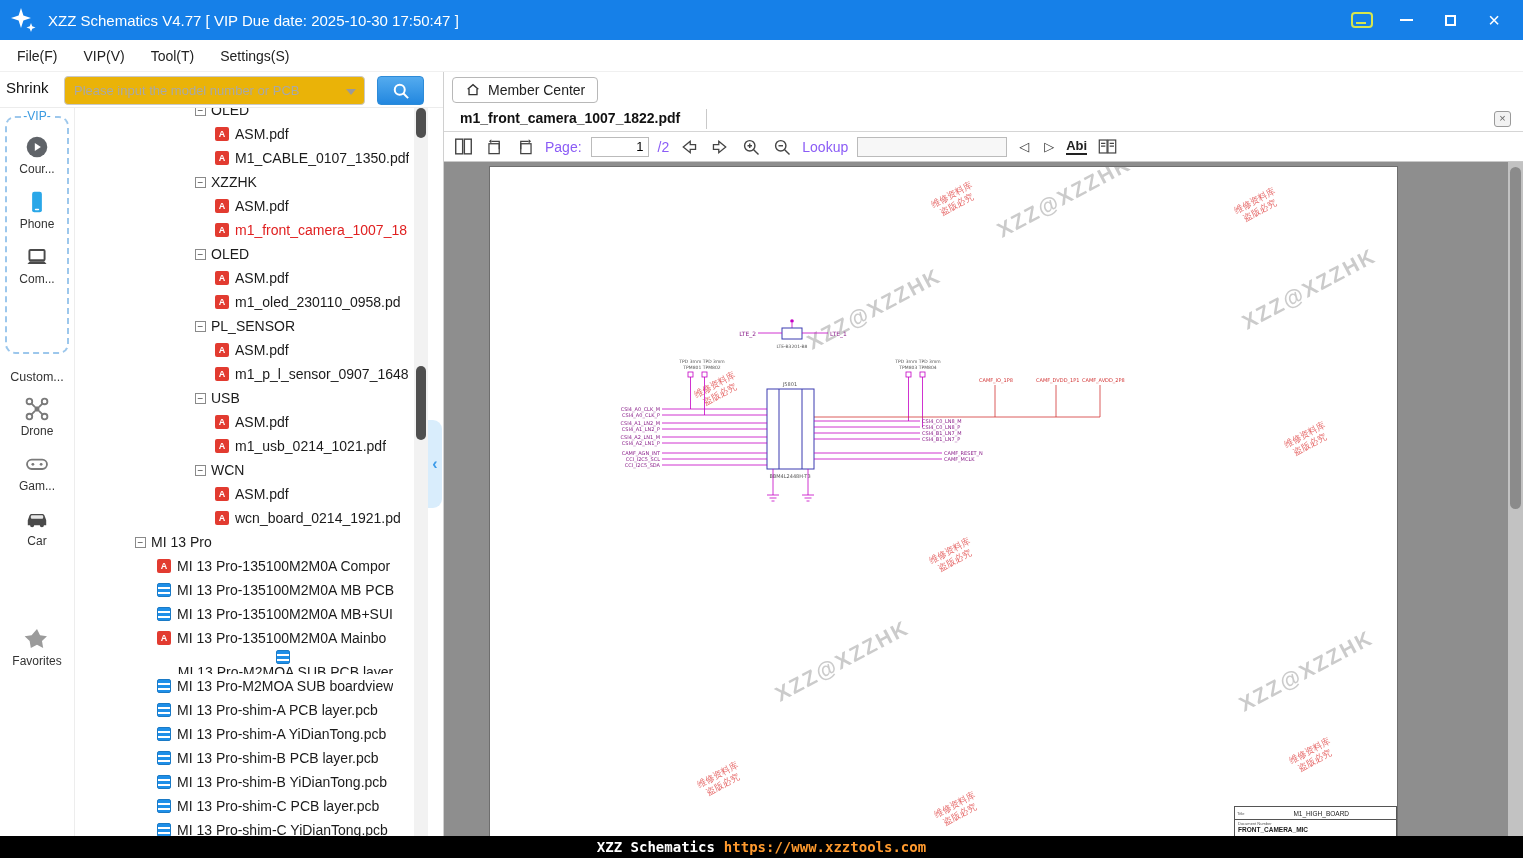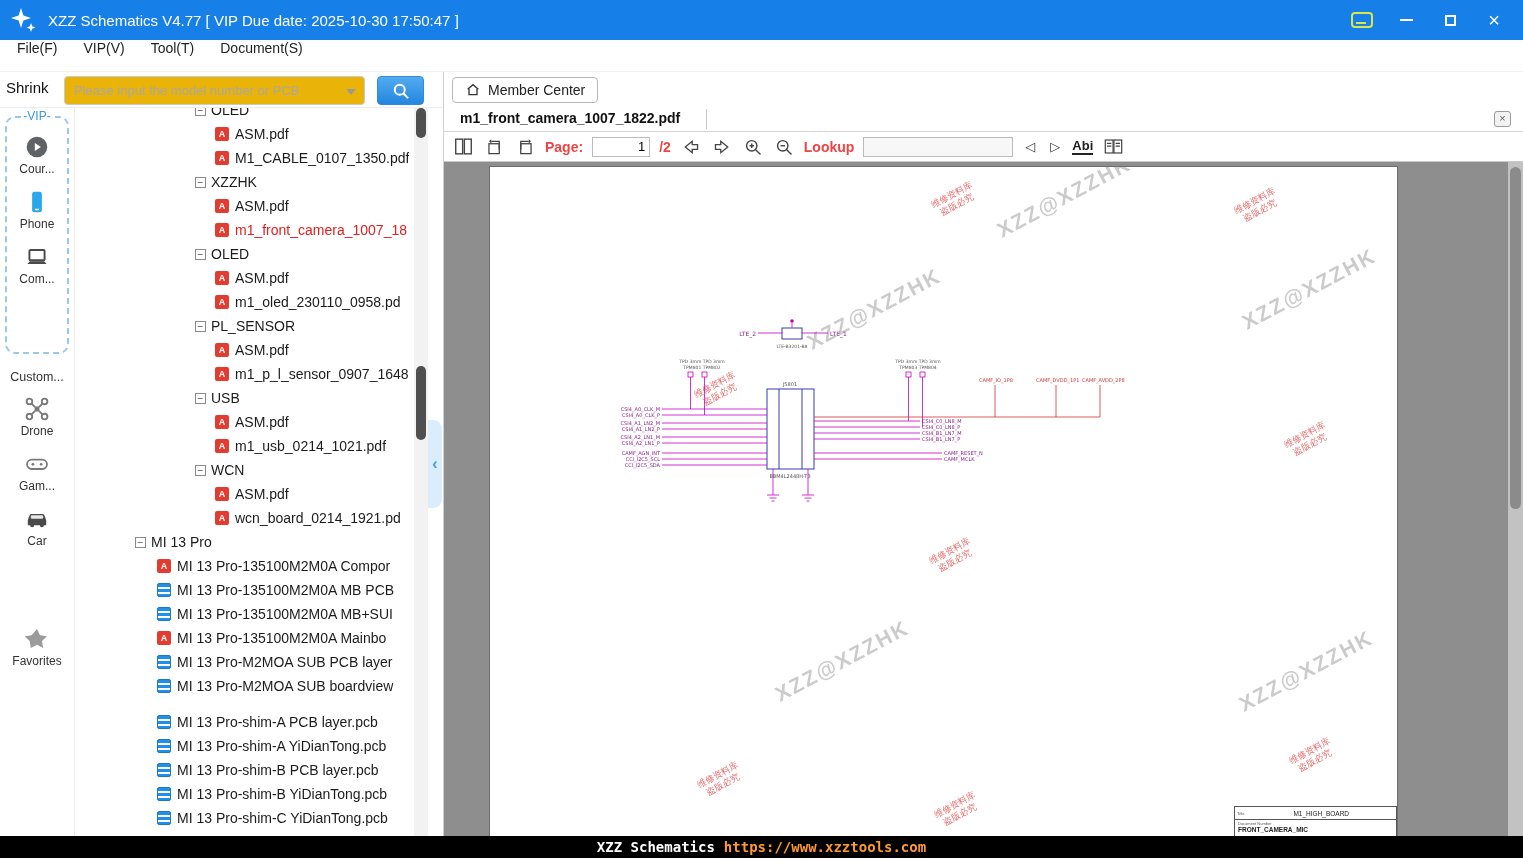--- a/index.html
+++ b/index.html
@@ -15,21 +15,21 @@
   .win-controls { margin-left:auto; display:flex; align-items:center; gap:22px; padding-right:18px; }
   .vip-card { width:22px; height:16px; border:2px solid #d7e64d; border-radius:4px; position:relative; }
   .vip-card i { position:absolute; left:3px; bottom:2px; width:10px; height:2px; background:#d7e64d; }
   .wc-btn { width:22px; height:22px; display:flex; align-items:center; justify-content:center; color:#fff; }
   .wc-min i { width:13px; height:2px; background:#fff; display:block; }
   .wc-max i { width:11px; height:11px; border:2px solid #fff; display:block; }
   .wc-close { font-size:20px; line-height:20px; }
 
   
   .menubar { position:absolute; left:0; top:40px; width:100%; height:32px; background:#fff;
-             border-bottom:1px solid #f0f0f0; display:flex; padding-left:4px; }
+             border-bottom:1px solid #f0f0f0; display:flex; align-items:center; padding-left:4px; }
   .menu-item { padding:0 13px; font-size:14px; color:#222; cursor:default; }
 
   
   .querybar { position:absolute; left:0; top:72px; width:443px; height:36px; background:#fff; border-bottom:1px solid #ececec; }
   .shrink-btn { position:absolute; left:6px; top:7px; font-size:15px; color:#111; background:none; border:none; font-family:inherit; }
   .search-box { position:absolute; left:64px; top:4px; width:301px; height:29px; border:1px solid #c9c9c9; border-radius:4px; background:#eab308; }
   .search-box input { width:100%; height:100%; border:none; outline:none; background:transparent;
                       font-size:13px; color:#333; padding:0 26px 0 9px; font-family:inherit; }
   .search-box input::placeholder { color:#a8a8a8; }
   .search-chevron { position:absolute; right:8px; top:12px; width:0; height:0;
@@ -81,21 +81,21 @@
   .tabbar { position:absolute; left:0; top:34px; right:0; height:26px; border-bottom:1px solid #d5d5d5; background:#fff; }
   .tab-title { position:absolute; left:16px; top:0; height:26px; line-height:25px; font-size:14px; font-weight:600; color:#111; white-space:nowrap; }
   .tab-sep { position:absolute; left:262px; top:3px; width:1px; height:20px; background:#c9c9c9; }
   .tab-close { position:absolute; right:12px; top:5px; width:17px; height:16px; border:1px solid #9a9a9a; border-radius:3px;
                color:#666; font-size:11px; line-height:13px; text-align:center; background:#f2f2f2; }
 
   
   .pdfbar { position:absolute; left:0; top:60px; right:0; height:30px; background:#fff; border-bottom:1px solid #c9c9c9;
             display:flex; align-items:center; gap:9px; padding-left:8px; }
   .pbtn { display:inline-flex; align-items:center; justify-content:center; width:22px; height:22px; background:none; border:none; }
-  .ptext { font-size:14px; color:#ef4444;font-weight:bold; }
+  .ptext { font-size:14px; color:#8b5cf6; }
   .page-input { width:58px; height:20px; border:1px solid #bbb; font-size:13px; text-align:right; padding-right:4px; font-family:inherit; }
   .lookup-input { width:150px; height:20px; border:1px solid #bbb; background:#f7f7f7; font-family:inherit; padding:0 5px; font-size:12px; }
   .tri { font-size:13px; color:#333; background:none; border:none; width:16px; }
   .abi { font-size:13px; font-weight:700; color:#222; border-bottom:2px solid #222; line-height:14px; background:none; border-left:none; border-right:none; border-top:none; font-family:inherit; }
 
   
   .viewer { position:absolute; left:0; top:90px; right:0; bottom:0; background:#8e8e8e; overflow:hidden; }
   .page { position:absolute; left:45px; top:4px; width:909px; height:672px; background:#fff; border:1px solid #6e6e6e; overflow:hidden; }
   .wm-layer { position:absolute; left:0; top:0; right:0; bottom:0; }
   .wm-gray { position:absolute; font-size:21px; color:rgba(140,140,140,.45); transform:rotate(-28deg);
@@ -148,21 +148,21 @@
           <i></i>
         </span>
       <span class="wc-btn wc-close">×</span>
     </div>
   </div>
 
   <div class="menubar">
       <div class="menu-item">File(F)</div>
       <div class="menu-item">VIP(V)</div>
       <div class="menu-item">Tool(T)</div>
-      <div class="menu-item">Document(S)</div>
+      <div class="menu-item">Settings(S)</div>
     </div>
 
   <div class="querybar">
     <button class="shrink-btn">Shrink</button>
     <div class="search-box">
       <input type="text" placeholder="Please input the model number or PCB" style="">
       <span class="search-chevron"></span>
     </div>
     <button class="search-btn">
       <svg width="20" height="20" viewBox="0 0 24 24" fill="none" stroke="#fff" stroke-width="2.4">
@@ -341,43 +341,47 @@
           <span class="tlabel">MI 13 Pro-135100M2M0A MB PCB</span>
         </div>
         <div class="tree-row" style="padding-left: 82px;">
           <span class="ficon pcb"></span>
           <span class="tlabel">MI 13 Pro-135100M2M0A MB+SUI</span>
         </div>
         <div class="tree-row" style="padding-left: 82px;">
           <span class="ficon pdf">A</span>
           <span class="tlabel">MI 13 Pro-135100M2M0A Mainbo</span>
         </div>
-        <div class="tree-row" style="padding-left: 82px;">
+        <div class="tree-row" style="padding-left: 82px; flex-direction: column;">
           <span class="ficon pcb"></span>
           <span class="tlabel">MI 13 Pro-M2MOA SUB PCB layer</span>
         </div>
         <div class="tree-row" style="padding-left: 82px;">
           <span class="ficon pcb"></span>
           <span class="tlabel">MI 13 Pro-M2MOA SUB boardview</span>
         </div>
-        <div class="tree-row" style="padding-left: 82px; margin-top: 12px;">
+        <div class="tree-row" style="padding-left: 82px;">
           <span class="ficon pcb"></span>
           <span class="tlabel">MI 13 Pro-shim-A PCB layer.pcb</span>
         </div>
         <div class="tree-row" style="padding-left: 82px;">
           <span class="ficon pcb"></span>
           <span class="tlabel">MI 13 Pro-shim-A YiDianTong.pcb</span>
         </div>
         <div class="tree-row" style="padding-left: 82px;">
           <span class="ficon pcb"></span>
           <span class="tlabel">MI 13 Pro-shim-B PCB layer.pcb</span>
         </div>
         <div class="tree-row" style="padding-left: 82px;">
           <span class="ficon pcb"></span>
           <span class="tlabel">MI 13 Pro-shim-B YiDianTong.pcb</span>
+        </div>
+        <div class="tree-row" style="padding-left: 82px;">
+          <span class="ficon pcb"></span>
+          <span class="tlabel">MI 13 Pro-shim-C PCB layer.pcb</span>
         </div>
         <div class="tree-row" style="padding-left: 82px;">
           <span class="ficon pcb"></span>
           <span class="tlabel">MI 13 Pro-shim-C YiDianTong.pcb</span>
         </div>
       </div>
     <div class="tree-sb">
       <div class="seg-top"></div>
       <div class="thumb"></div>
     </div>

